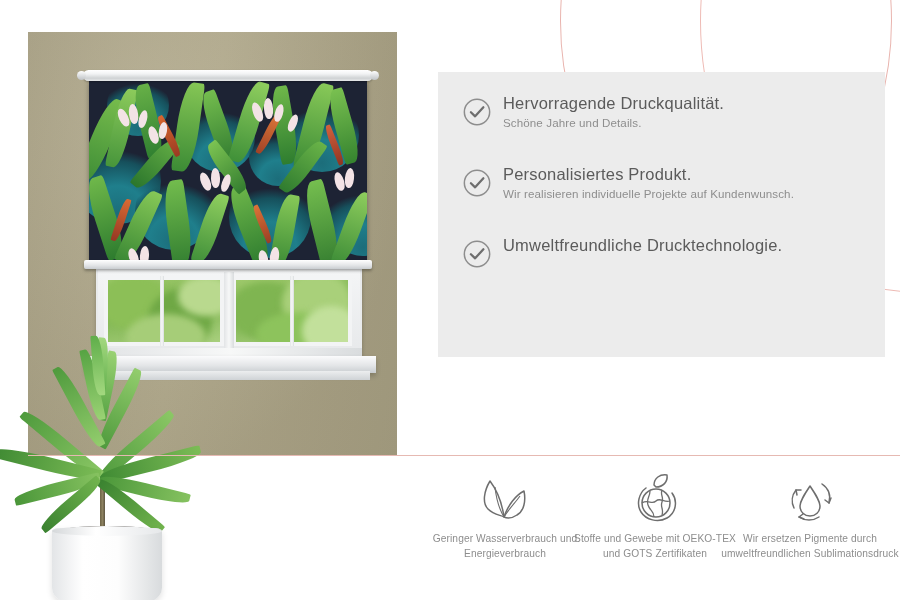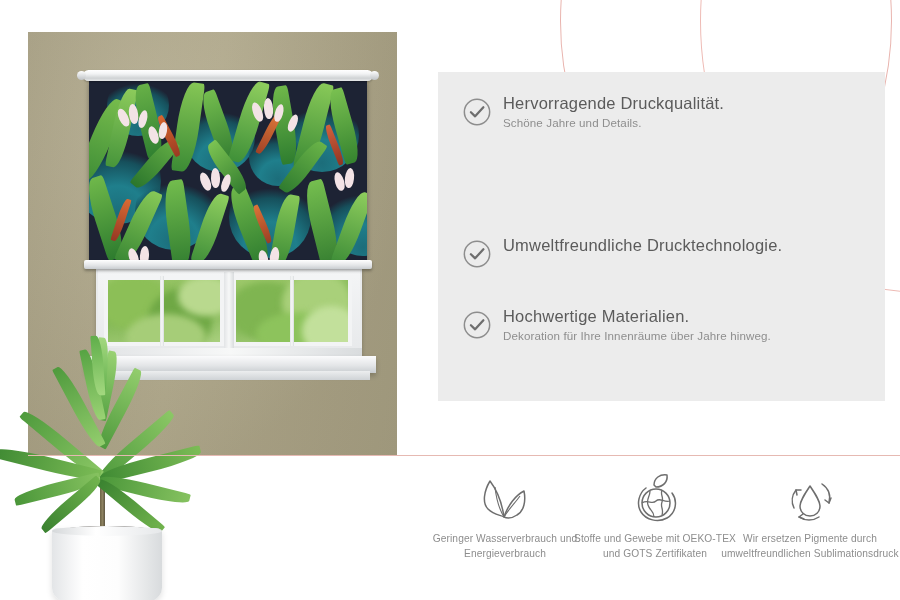--- a/index.html
+++ b/index.html
@@ -80,21 +80,21 @@
   .soil{position:absolute;left:62px;top:96px;width:90px;height:9px;border-radius:50%;
     background:#2f2a24;}
   .trunk{position:absolute;left:100px;top:40px;width:5px;height:60px;
     background:linear-gradient(90deg,#6d6346,#8c8160,#5d5540);border-radius:2px;}
   .frond{position:absolute;border-radius:50% 6% 50% 6%;transform-origin:0 50%;}
 
   .divider{position:absolute;left:28px;top:455px;width:872px;height:1.4px;background:#e6b9b2;}
 
   
   .panel{
-    position:absolute;left:438px;top:72px;width:447px;height:329px;
+    position:absolute;left:438px;top:72px;width:447px;height:285px;
     background:#ececec;
   }
   .feature{position:absolute;left:24px;display:flex;align-items:flex-start;gap:11px;}
   .check{flex:0 0 auto;width:30px;height:30px;margin-top:3px;}
   .f-title{font-size:16.5px;color:#5b5b5b;letter-spacing:.2px;line-height:1.15;font-weight:400;}
   .f-sub{font-size:11.6px;color:#8e8e8e;line-height:1.3;margin-top:2px;letter-spacing:.1px;}
 
   
   .eco-head{
     position:absolute;left:212px;top:478px;width:216px;text-align:center;
@@ -232,41 +232,41 @@
       <svg class="check" viewBox="0 0 32 32">
         <circle cx="16" cy="16" r="13.5" fill="none" stroke="#8d8d8d" stroke-width="1.6"></circle>
         <path d="M9.5 16.3 L14 20.6 L22.8 10.9" fill="none" stroke="#6e6e6e" stroke-width="2.4" stroke-linecap="round" stroke-linejoin="round"></path>
       </svg>
       <div>
         <div class="f-title">Hervorragende Druckqualität.</div>
         <div class="f-sub">Schöne Jahre und Details.</div>
       </div>
     </div>
 
+    <div class="feature" style="top:93px;">
+      <svg class="check" viewBox="0 0 32 32">
+        <circle cx="16" cy="16" r="13.5" fill="none" stroke="#8d8d8d" stroke-width="1.6"></circle>
+        <path d="M9.5 16.3 L14 20.6 L22.8 10.9" fill="none" stroke="#6e6e6e" stroke-width="2.4" stroke-linecap="round" stroke-linejoin="round"></path>
+      </svg>
+      <div>
+        <div class="f-title">Personalisiertes Produkt.</div>
+        <div class="f-sub">Wir realisieren individuelle Projekte auf Kundenwunsch.</div>
+      </div>
+    </div>
 
     <div class="feature" style="top:164px;">
       <svg class="check" viewBox="0 0 32 32">
         <circle cx="16" cy="16" r="13.5" fill="none" stroke="#8d8d8d" stroke-width="1.6"></circle>
         <path d="M9.5 16.3 L14 20.6 L22.8 10.9" fill="none" stroke="#6e6e6e" stroke-width="2.4" stroke-linecap="round" stroke-linejoin="round"></path>
       </svg>
       <div>
         <div class="f-title">Umweltfreundliche Drucktechnologie.</div>
       </div>
     </div>
 
-    <div class="feature" style="top:235px;">
-      <svg class="check" viewBox="0 0 32 32">
-        <circle cx="16" cy="16" r="13.5" fill="none" stroke="#8d8d8d" stroke-width="1.6"></circle>
-        <path d="M9.5 16.3 L14 20.6 L22.8 10.9" fill="none" stroke="#6e6e6e" stroke-width="2.4" stroke-linecap="round" stroke-linejoin="round"></path>
-      </svg>
-      <div>
-        <div class="f-title">Hochwertige Materialien.</div>
-        <div class="f-sub">Dekoration für Ihre Innenräume über Jahre hinweg.</div>
-      </div>
-    </div>
 
   </div>
 
 
   <div class="eco-item" style="left:415px;">
     <div class="eco-icon">
       <svg width="62" height="52" viewBox="0 0 62 52">
         <path d="M30 44 C28 30 22 16 16 8 C10 18 8 30 14 36 C20 42 27 42 30 44 Z" fill="none" stroke="#6e6e6e" stroke-width="1.5" stroke-linejoin="round"></path>
         <path d="M30 44 C34 32 42 22 50 18 C52 28 50 38 43 42 C37 46 32 45 30 44 Z" fill="none" stroke="#6e6e6e" stroke-width="1.5" stroke-linejoin="round"></path>
         <path d="M21 14 C22 24 24 34 30 44" fill="none" stroke="#6e6e6e" stroke-width="1.1"></path>

